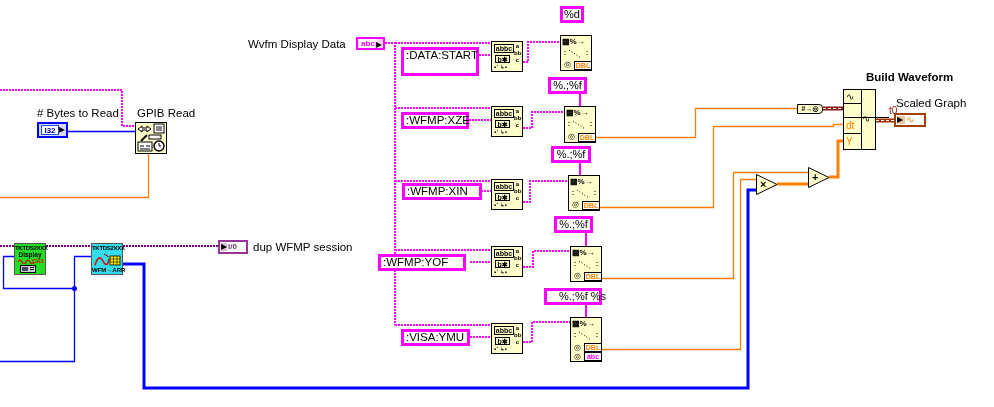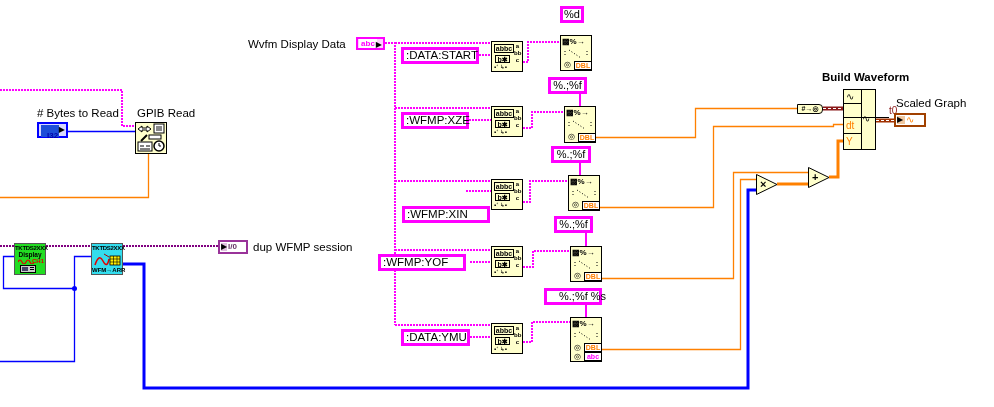--- a/index.html
+++ b/index.html
@@ -20,21 +20,21 @@
   
   .scan{position:absolute;width:32px;box-sizing:border-box;border:1px solid #000;background:#ffffcc;}
   .scan .hd{position:absolute;left:1px;top:1px;font-size:8px;line-height:9px;font-weight:bold;white-space:nowrap;}
   .scan .mid{position:absolute;left:2px;top:12px;width:26px;height:12px;}
   .scan .ring{position:absolute;left:3px;font-size:8px;line-height:8px;}
   .scan .out{position:absolute;right:0;width:17px;height:9px;border:1px solid #000;border-right:none;font-size:7px;line-height:8px;font-weight:bold;text-align:center;box-sizing:border-box;background:#fff;}
   .scan .out.dbl{color:#ff8000;}
   .scan .out.abc{color:#ff00ff;}
   
   .ctl-i32{position:absolute;left:37px;top:122px;width:31px;height:16px;box-sizing:border-box;border:2px solid #0000ff;background:#d8d8ff;}
-  .ctl-i32 .t{position:absolute;left:2px;top:1px;width:18px;height:10px;border:6px solid #1d4ed8;background:#fff;color:#0000aa;font-size:8px;line-height:9px;font-weight:bold;text-align:center;box-sizing:border-box;}
+  .ctl-i32 .t{position:absolute;left:2px;top:1px;width:18px;height:10px;border:1px solid #1d4ed8;background:#fff;color:#0000aa;font-size:8px;line-height:9px;font-weight:bold;text-align:center;box-sizing:border-box;}
   .arrow{position:absolute;right:1px;top:2px;font-size:8px;line-height:8px;color:#000;}
   .ctl-abc{position:absolute;left:356px;top:37px;width:29px;height:13px;box-sizing:border-box;border:2px solid #ff00ff;background:#ffd0ff;}
   .ctl-abc .t{position:absolute;left:1px;top:0px;width:18px;height:9px;background:#fff;color:#ff00ff;font-size:8px;line-height:9px;font-weight:bold;text-align:center;}
   .ind-visa{position:absolute;left:218px;top:240px;width:30px;height:14px;box-sizing:border-box;border:2px solid #993399;background:#fff;}
   .ind-visa .t{position:absolute;left:8px;top:0px;font-size:8px;line-height:10px;color:#663366;font-weight:bold;}
   .ind-visa .arrow{left:1px;right:auto;top:1px;background:#e0c0e0;}
   .ind-graph{position:absolute;left:894px;top:113px;width:32px;height:14px;box-sizing:border-box;border:2px solid #a04000;background:#fff;}
   .ind-graph .arrow{left:1px;right:auto;top:1px;background:#f0c8a0;width:8px;height:8px;}
   .ind-graph .t{position:absolute;left:10px;top:-1px;font-size:10px;line-height:11px;color:#ff8000;}
   
@@ -131,21 +131,21 @@
       <path d="M23,20 V23 H25" stroke="#000" stroke-width="1" fill="none"></path>
     </svg>
   </div>
 
   <div class="lbl" style="left:248px;top:37px;">Wvfm Display Data</div>
   <div class="ctl-abc">
     <span class="t">abc</span>
     <span class="arrow">▶</span>
   </div>
 
-  <div class="strconst" style="left:401px;top:47px;width:78px;height:17px;">:DATA:START</div>
+  <div class="strconst" style="left:401px;top:47px;width:78px;height:29px;">:DATA:START</div>
   <div class="mp" style="left:491px;top:41px;">
     <span class="a">abbc</span>
     <span class="b">b✱</span>
     <span class="c">▪⁺ ↳▪</span>
     <span class="r">a bb c</span>
   </div>
   <div class="fmtconst" style="left:560px;top:6px;width:24px;height:17px;">%d</div>
   <div class="scan" style="left:560px;top:35px;height:36px;">
     <span class="hd">▩%→</span>
     <svg class="mid" viewBox="0 0 26 12">
@@ -165,21 +165,21 @@
   <div class="fmtconst" style="left:548px;top:77px;width:39px;height:17px;">%.;%f</div>
   <div class="scan" style="left:564px;top:106px;height:37px;">
     <span class="hd">▩%→</span>
     <svg class="mid" viewBox="0 0 26 12">
         <path d="M2,3 V9 M6,2 L18,10 M24,3 V9" stroke="#000" stroke-dasharray="1 2" fill="none"></path>
       </svg>
     <span class="ring" style="top:26px;">◎</span>
     <span class="out dbl" style="top:26px;">DBL</span>
   </div>
 
-  <div class="strconst" style="left:402px;top:183px;width:88px;height:17px;margin-top:23px;">:WFMP:XIN</div>
+  <div class="strconst" style="left:402px;top:183px;width:80px;height:17px;">:WFMP:XIN</div>
   <div class="mp" style="left:491px;top:179px;">
     <span class="a">abbc</span>
     <span class="b">b✱</span>
     <span class="c">▪⁺ ↳▪</span>
     <span class="r">a bb c</span>
   </div>
   <div class="fmtconst" style="left:551px;top:146px;width:40px;height:17px;">%.;%f</div>
   <div class="scan" style="left:568px;top:175px;height:36px;">
     <span class="hd">▩%→</span>
     <svg class="mid" viewBox="0 0 26 12">
@@ -199,21 +199,21 @@
   <div class="fmtconst" style="left:554px;top:216px;width:39px;height:17px;">%.;%f</div>
   <div class="scan" style="left:570px;top:246px;height:36px;">
     <span class="hd">▩%→</span>
     <svg class="mid" viewBox="0 0 26 12">
         <path d="M2,3 V9 M6,2 L18,10 M24,3 V9" stroke="#000" stroke-dasharray="1 2" fill="none"></path>
       </svg>
     <span class="ring" style="top:25px;">◎</span>
     <span class="out dbl" style="top:25px;">DBL</span>
   </div>
 
-  <div class="strconst" style="left:401px;top:329px;width:69px;height:17px;">:DATA:YMU</div>
+  <div class="strconst" style="left:401px;top:329px;width:69px;height:17px;">:VISA:YMU</div>
   <div class="mp" style="left:491px;top:323px;">
     <span class="a">abbc</span>
     <span class="b">b✱</span>
     <span class="c">▪⁺ ↳▪</span>
     <span class="r">a bb c</span>
   </div>
   <div class="fmtconst" style="left:544px;top:288px;width:58px;height:17px;padding-left:12px;">%.;%f %s</div>
   <div class="scan" style="left:570px;top:317px;height:45px;">
     <span class="hd">▩%→</span>
     <svg class="mid" viewBox="0 0 26 12">
@@ -264,21 +264,21 @@
   </div>
   <div class="tri" style="left:808px;top:167px;width:22px;height:21px;">
     <svg width="22" height="21" viewBox="0 0 22 21">
         <path d="M0.5,0.5 L21,10.5 L0.5,20.5 Z" fill="#ffffcc" stroke="#000"></path>
       </svg>
     <span class="abs" style="left:4px;top:3px;font-size:11px;font-weight:bold;line-height:14px;">+</span>
   </div>
 
   <div class="tsnode">#→◎</div>
 
-  <div class="lbl bold" style="left:822px;top:70px;">Build Waveform</div>
+  <div class="lbl bold" style="left:866px;top:70px;">Build Waveform</div>
   <div class="bw">
     <div class="col">
       <div class="cell" style="top:0;height:14px;">∿</div>
       <div class="cell" style="top:14px;height:14px;color:#8b1a1a;padding-left:45px;">t0</div>
       <div class="cell" style="top:28px;height:16px;color:#ff8000;line-height:15px;">dt</div>
       <div class="cell last" style="top:44px;height:15px;color:#ff8000;line-height:15px;">Y</div>
     </div>
     <span class="outg">∿</span>
   </div>
 

